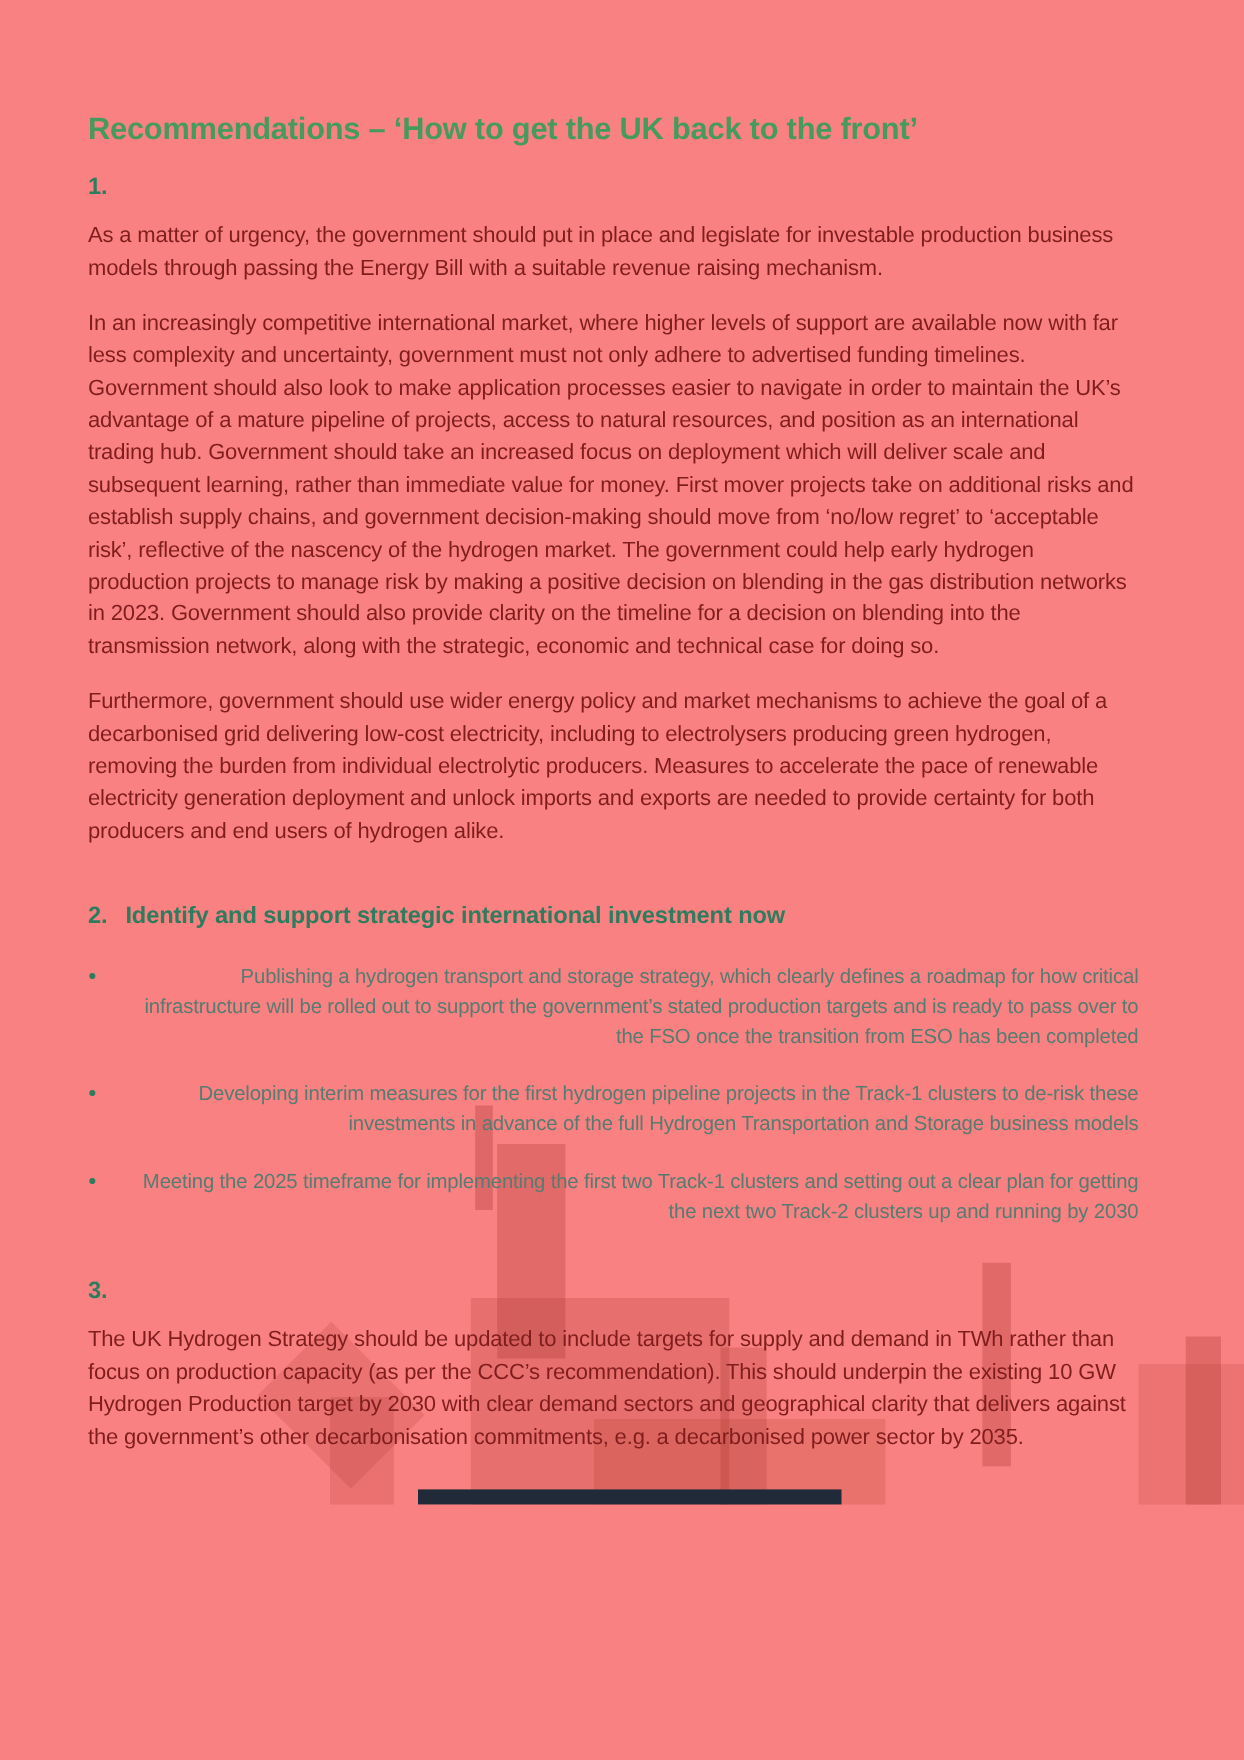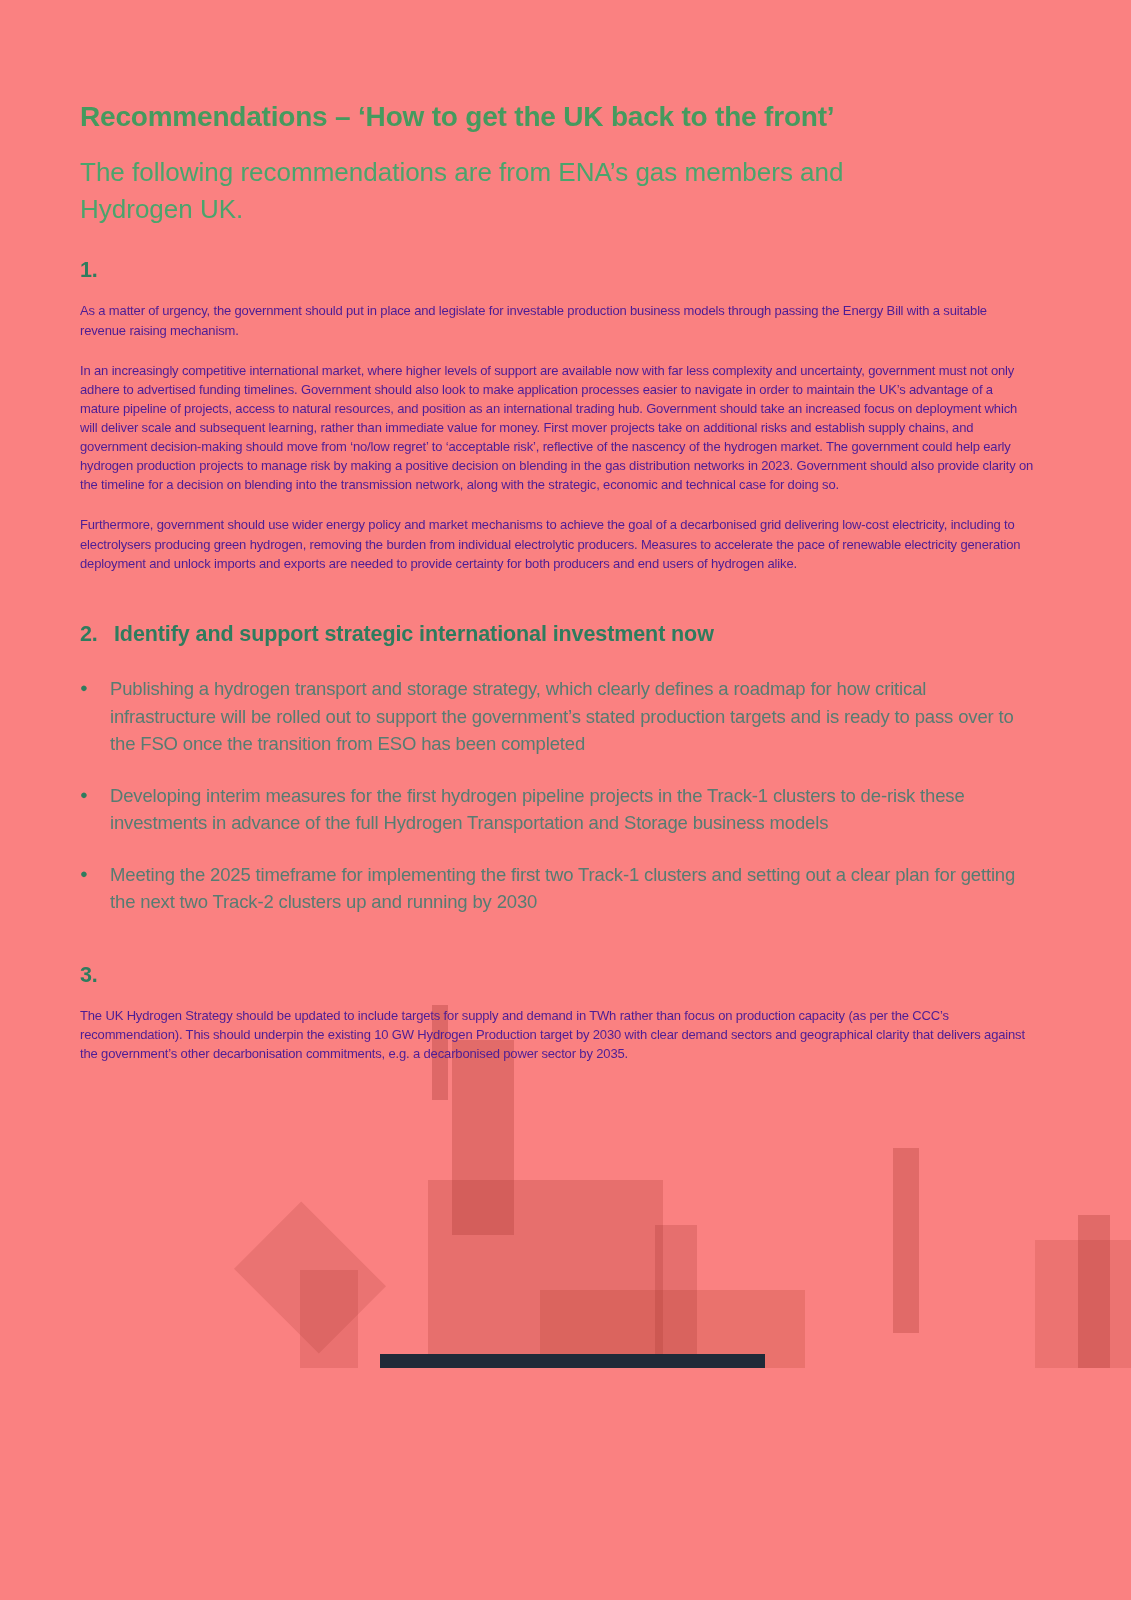--- a/index.html
+++ b/index.html
@@ -34,38 +34,38 @@
     display:flex; align-items:flex-start;
     font-size:21.5px; font-weight:700; color:#2e7c5e;
     line-height:1.42; letter-spacing:-0.1px;
     margin-bottom:16px;
   }
   .sec-heading .num { width:34px; flex:0 0 34px; }
   .sec-heading .htext { white-space:pre-line; }
   .mt-s2 { margin-top:46px; }
   .mt-s3 { margin-top:44px; }
   .para {
-    font-size:13px; font-weight:400; color:#4c1d95;
+    font-size:20px; font-weight:400; color:#7f1d1d;
     line-height:1.47; letter-spacing:-0.15px;
     white-space:pre-line;
     margin-bottom:21px;
     max-width:960px;
   }
   .bullets { list-style:none; margin-top:26px; }
   .bullet-item {
     display:flex; align-items:flex-start;
     margin-bottom:25px; max-width:960px;
   }
   .bullet-dot {
     flex:0 0 30px; width:30px;
     font-size:13px; color:#2e7c5e; line-height:2.05;
   }
   .bullet-text {
     font-size:18.5px; color:#567c72;
-    line-height:1.47; letter-spacing:-0.15px;
+    line-height:1.47; letter-spacing:-0.15px;text-align:right;
   }
   
   .footer-rule {
     position:absolute; z-index:2;
     left:78px; right:78px; top:1489px;
     height:0; border-top:1.5px solid #47705f;
   }
   .footer {
     position:absolute; z-index:2;
     left:80px; top:1510px;
@@ -100,22 +100,20 @@
     <div class="blk" style="left:870px;top:1528px;width:110px;height:110px;background:rgba(150,40,35,.32);transform:rotate(45deg);"></div>
     <div class="blk" style="left:1090px;top:1470px;width:120px;height:160px;background:rgba(190,80,60,.32);"></div>
     <div class="blk" style="left:700px;top:1505px;width:90px;height:95px;background:rgba(180,60,45,.26);transform:rotate(45deg);"></div>
     <div class="blk" style="left:980px;top:1545px;width:125px;height:80px;background:rgba(200,90,70,.26);"></div>
   </div>
 
   <div class="content">
 
     <h1 class="title">Recommendations – ‘How to get the UK back to the front’</h1>
 
-    <p class="subtitle">The following recommendations are from ENA’s gas members and
-Hydrogen UK.</p>
 
     <div class="sec-heading">
       <span class="num">1.</span>
     </div>
     <p class="para">As a matter of urgency, the government should put in place and legislate for investable production business models through passing the Energy Bill with a suitable revenue raising mechanism.</p>
     <p class="para">In an increasingly competitive international market, where higher levels of support are available now with far less complexity and uncertainty, government must not only adhere to advertised funding timelines. Government should also look to make application processes easier to navigate in order to maintain the UK’s advantage of a mature pipeline of projects, access to natural resources, and position as an international trading hub. Government should take an increased focus on deployment which will deliver scale and subsequent learning, rather than immediate value for money. First mover projects take on additional risks and establish supply chains, and government decision-making should move from ‘no/low regret’ to ‘acceptable risk’, reflective of the nascency of the hydrogen market. The government could help early hydrogen production projects to manage risk by making a positive decision on blending in the gas distribution networks in 2023. Government should also provide clarity on the timeline for a decision on blending into the transmission network, along with the strategic, economic and technical case for doing so.</p>
     <p class="para">Furthermore, government should use wider energy policy and market mechanisms to achieve the goal of a decarbonised grid delivering low-cost electricity, including to electrolysers producing green hydrogen, removing the burden from individual electrolytic producers. Measures to accelerate the pace of renewable electricity generation deployment and unlock imports and exports are needed to provide certainty for both producers and end users of hydrogen alike.</p>
 
     <div class="sec-heading mt-s2">
       <span class="num">2.</span>

